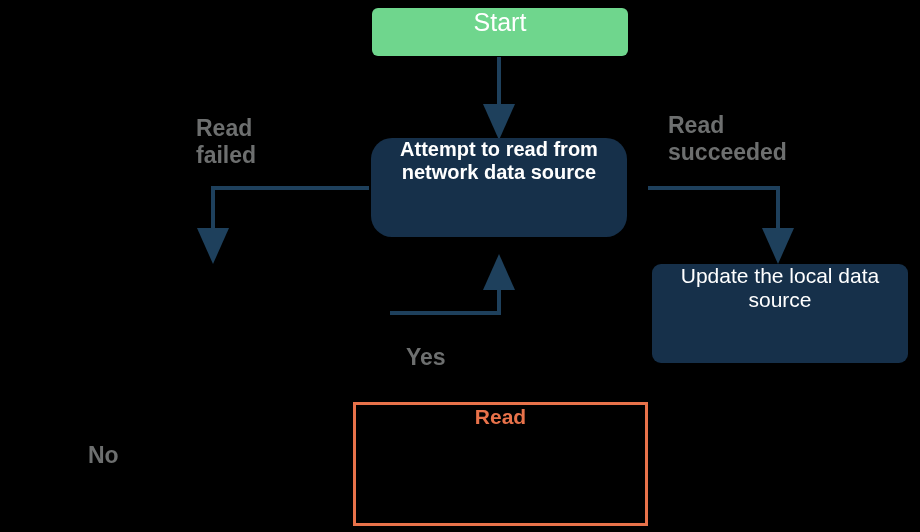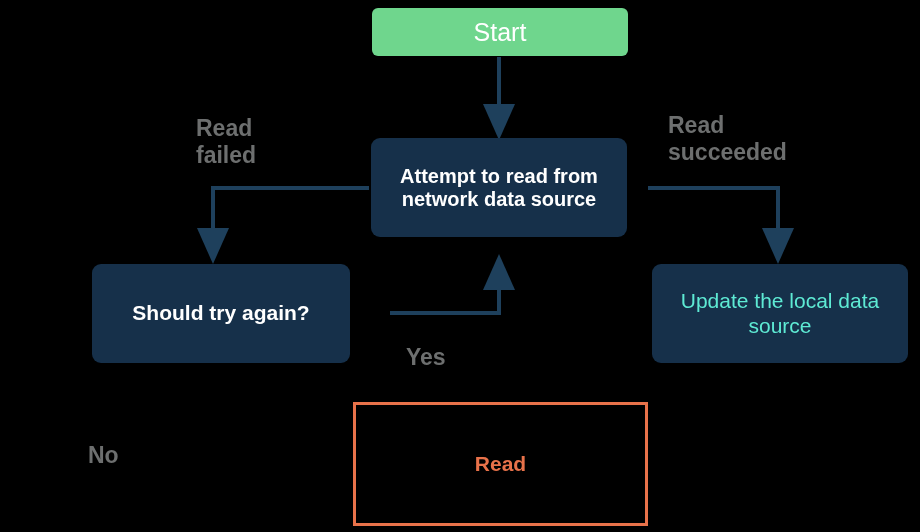--- a/index.html
+++ b/index.html
@@ -11,21 +11,20 @@
     position: relative;
     width: 920px;
     height: 532px;
     background: #000000;
     overflow: hidden;
     font-family: "Liberation Sans", sans-serif;
   }
   .node {
     position: absolute;
     display: flex;
-    align-items: center;
     justify-content: center;
     text-align: center;
     box-sizing: border-box;
     line-height: 1.15;
   }
   .node-start {
     left: 372px;
     top: 8px;
     width: 256px;
     height: 48px;
@@ -34,21 +33,21 @@
     color: #ffffff;
     font-size: 25px;
     font-weight: 400;
   }
   .node-process {
     left: 371px;
     top: 138px;
     width: 256px;
     height: 99px;
     background: #16304a;
-    border-radius: 9px;
+    border-radius: 21px;
     color: #ffffff;
     font-size: 20px;
     font-weight: 700;
     padding: 0 14px;
   }
   .node-decision {
     left: 92px;
     top: 264px;
     width: 258px;
     height: 99px;
@@ -59,21 +58,21 @@
     font-weight: 700;
     padding: 0 14px;
   }
   .node-update {
     left: 652px;
     top: 264px;
     width: 256px;
     height: 99px;
     background: #16304a;
     border-radius: 9px;
-    color: #5eead4;
+    color: #ffffff;
     font-size: 21px;
     font-weight: 400;
     padding: 0 12px;
   }
   .node-done {
     left: 353px;
     top: 402px;
     width: 295px;
     height: 124px;
     background: transparent;
@@ -125,23 +124,20 @@
   </svg>
 
   <div class="node node-start">
     <span>Start</span>
   </div>
 
   <div class="node node-process">
     <span>Attempt to read from network data source</span>
   </div>
 
-  <div class="node node-decision">
-    <span>Should try again?</span>
-  </div>
 
   <div class="node node-update">
     <span>Update the local data source</span>
   </div>
 
   <div class="node node-done">
     <span>Read</span>
   </div>
 
   <div class="edge-label lbl-read-failed">Read

